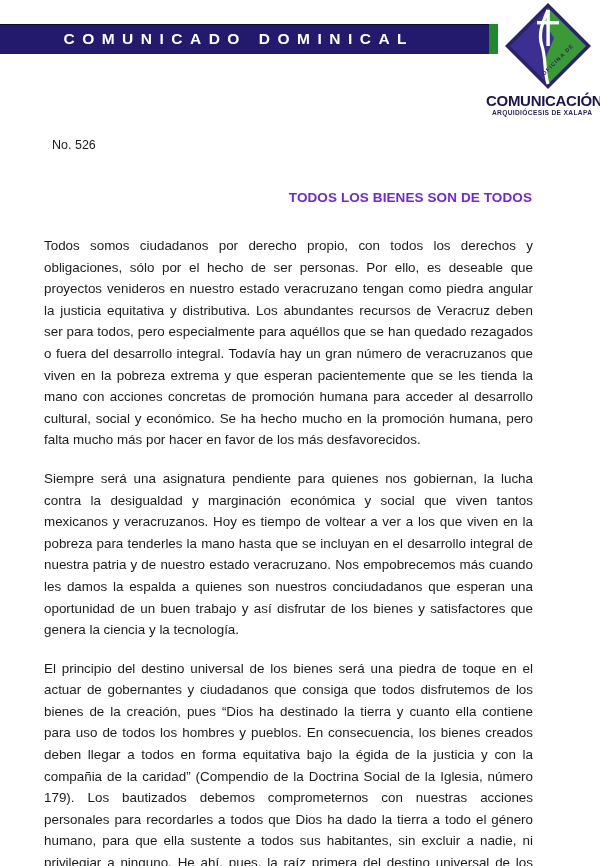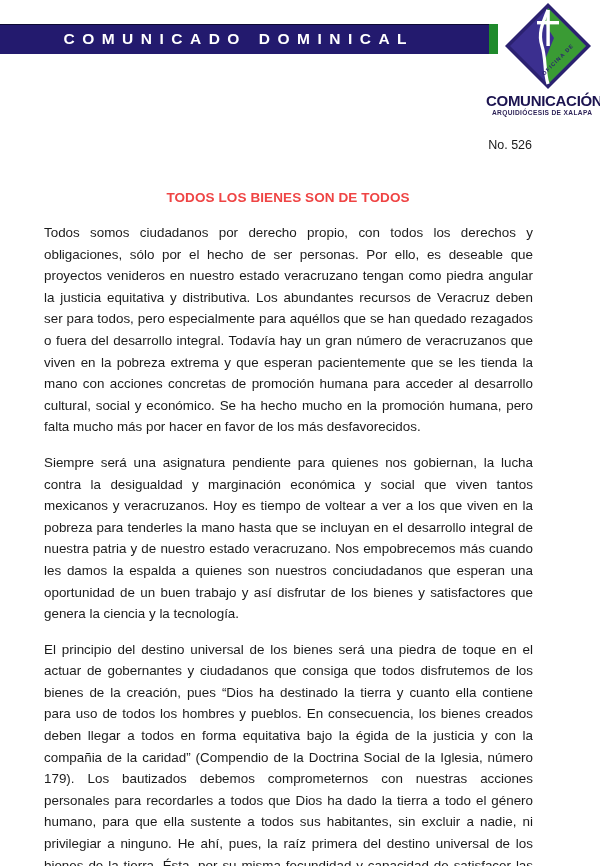--- a/index.html
+++ b/index.html
@@ -102,50 +102,49 @@
     font-size: 6.6px;
     font-weight: bold;
     letter-spacing: 0.35px;
     font-family: "Liberation Sans", sans-serif;
     white-space: nowrap;
   }
 
   
   .meta {
     position: absolute;
-    left: 40px;
+    left: 52px;
     top: 136px;
     width: 492px;
-    text-align: right;
     font-size: 12.5px;
     line-height: 19px;
     color: #1a1a1a;
   }
   .meta div { white-space: nowrap; }
 
   
   .doc-title {
     position: absolute;
     left: 44px;
     top: 190px;
     width: 488px;
-    text-align: center;
+    text-align: right;
     font-size: 13.5px;
     font-weight: bold;
     letter-spacing: 0.1px;
-    color: #ef4444;
+    color: #6d28d9;
   }
   .body-text {
     position: absolute;
     left: 44px;
     top: 218px;
     width: 489px;
   }
   .body-text p {
-    margin: 4px 0 14px 0;
+    margin: 17px 0 14px 0;
     text-align: justify;
     font-size: 13.4px;
     line-height: 21.6px;
     color: #1b1b1b;
     hyphens: none;
   }
   .body-text p:last-child { margin-bottom: 0; }
 </style>
 </head>
 <body>

